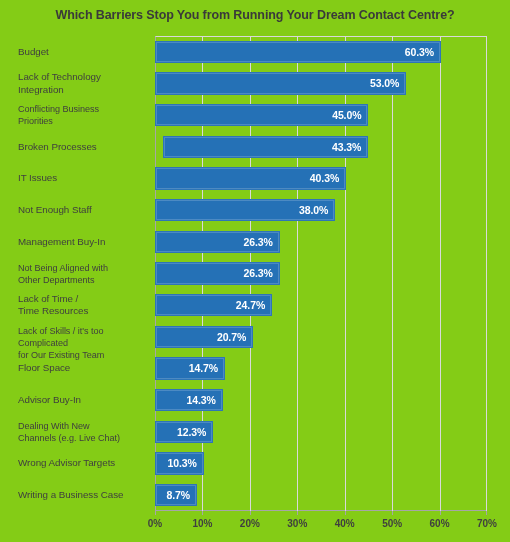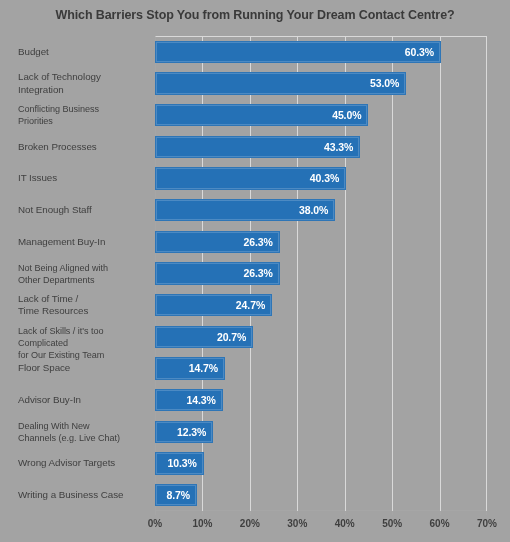--- a/index.html
+++ b/index.html
@@ -11,21 +11,21 @@
     width: 510px;
     height: 542px;
     font-family: "Liberation Sans", sans-serif;
     color: #3b3b3b;
     overflow: hidden;
   }
   #chart-root {
     position: relative;
     width: 510px;
     height: 542px;
-    background: #a3a3a3;
+    background: #84cc16;
   }
   .chart-title {
     position: absolute;
     left: 0;
     top: 8px;
     width: 510px;
     text-align: center;
     font-size: 12.5px;
     font-weight: bold;
     color: #3a3a3a;
@@ -224,21 +224,21 @@
         <div class="row" style="top: 31.6667px; height: 31.6667px; width: 332px;">
           <div class="bar" title="Lack of Technology Integration 53.0%" style="width: 251.371px;">
             <div class="bar-value">53.0%</div>
           </div>
         </div>
         <div class="row" style="top: 63.3333px; height: 31.6667px; width: 332px;">
           <div class="bar" title="Conflicting Business Priorities 45.0%" style="width: 213.429px; text-decoration: underline;">
             <div class="bar-value">45.0%</div>
           </div>
         </div>
-        <div class="row" style="top: 95px; height: 31.6667px; width: 332px;">
+        <div class="row" style="top: 95px; height: 31.6667px; width: 332px; margin-left: 8px;">
           <div class="bar" title="Broken Processes 43.3%" style="width: 205.366px;">
             <div class="bar-value">43.3%</div>
           </div>
         </div>
         <div class="row" style="top: 126.667px; height: 31.6667px; width: 332px;">
           <div class="bar" title="IT Issues 40.3%" style="width: 191.137px;">
             <div class="bar-value">40.3%</div>
           </div>
         </div>
         <div class="row" style="top: 158.333px; height: 31.6667px; width: 332px;">

